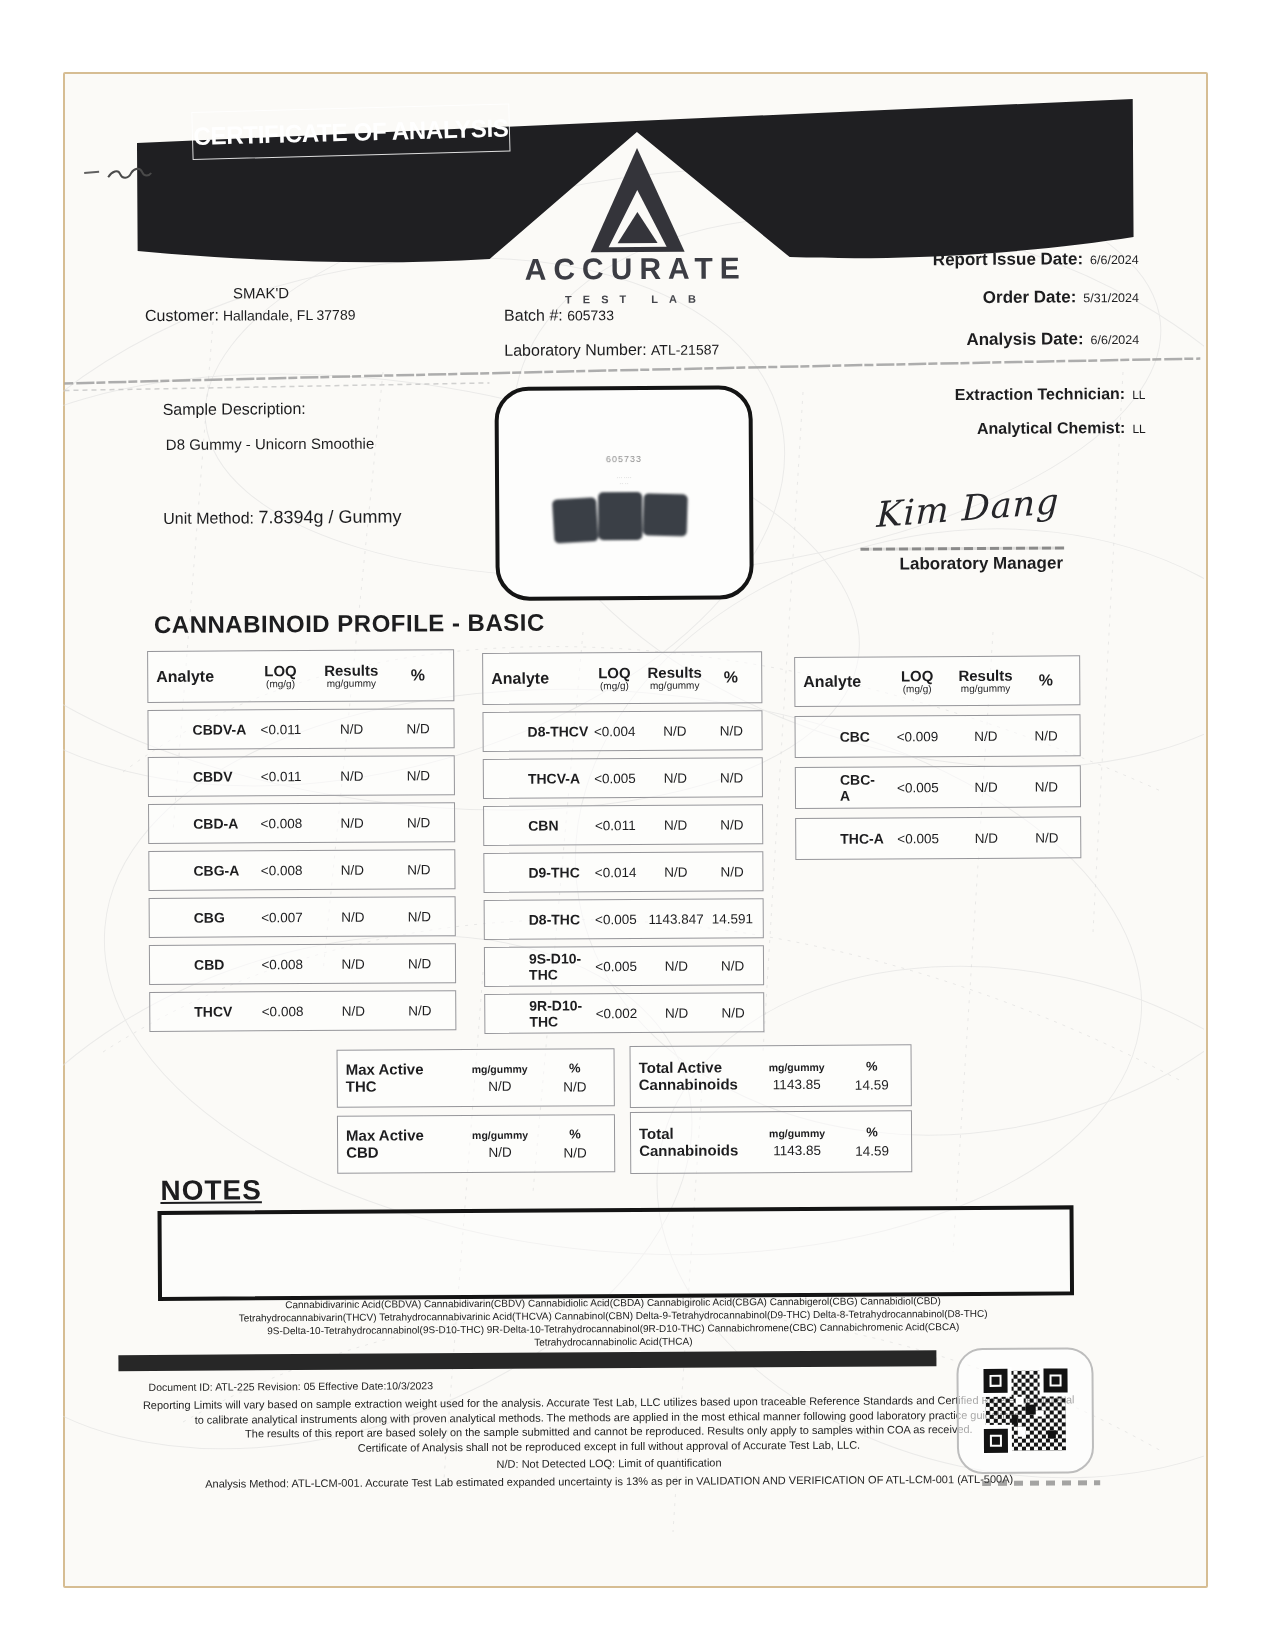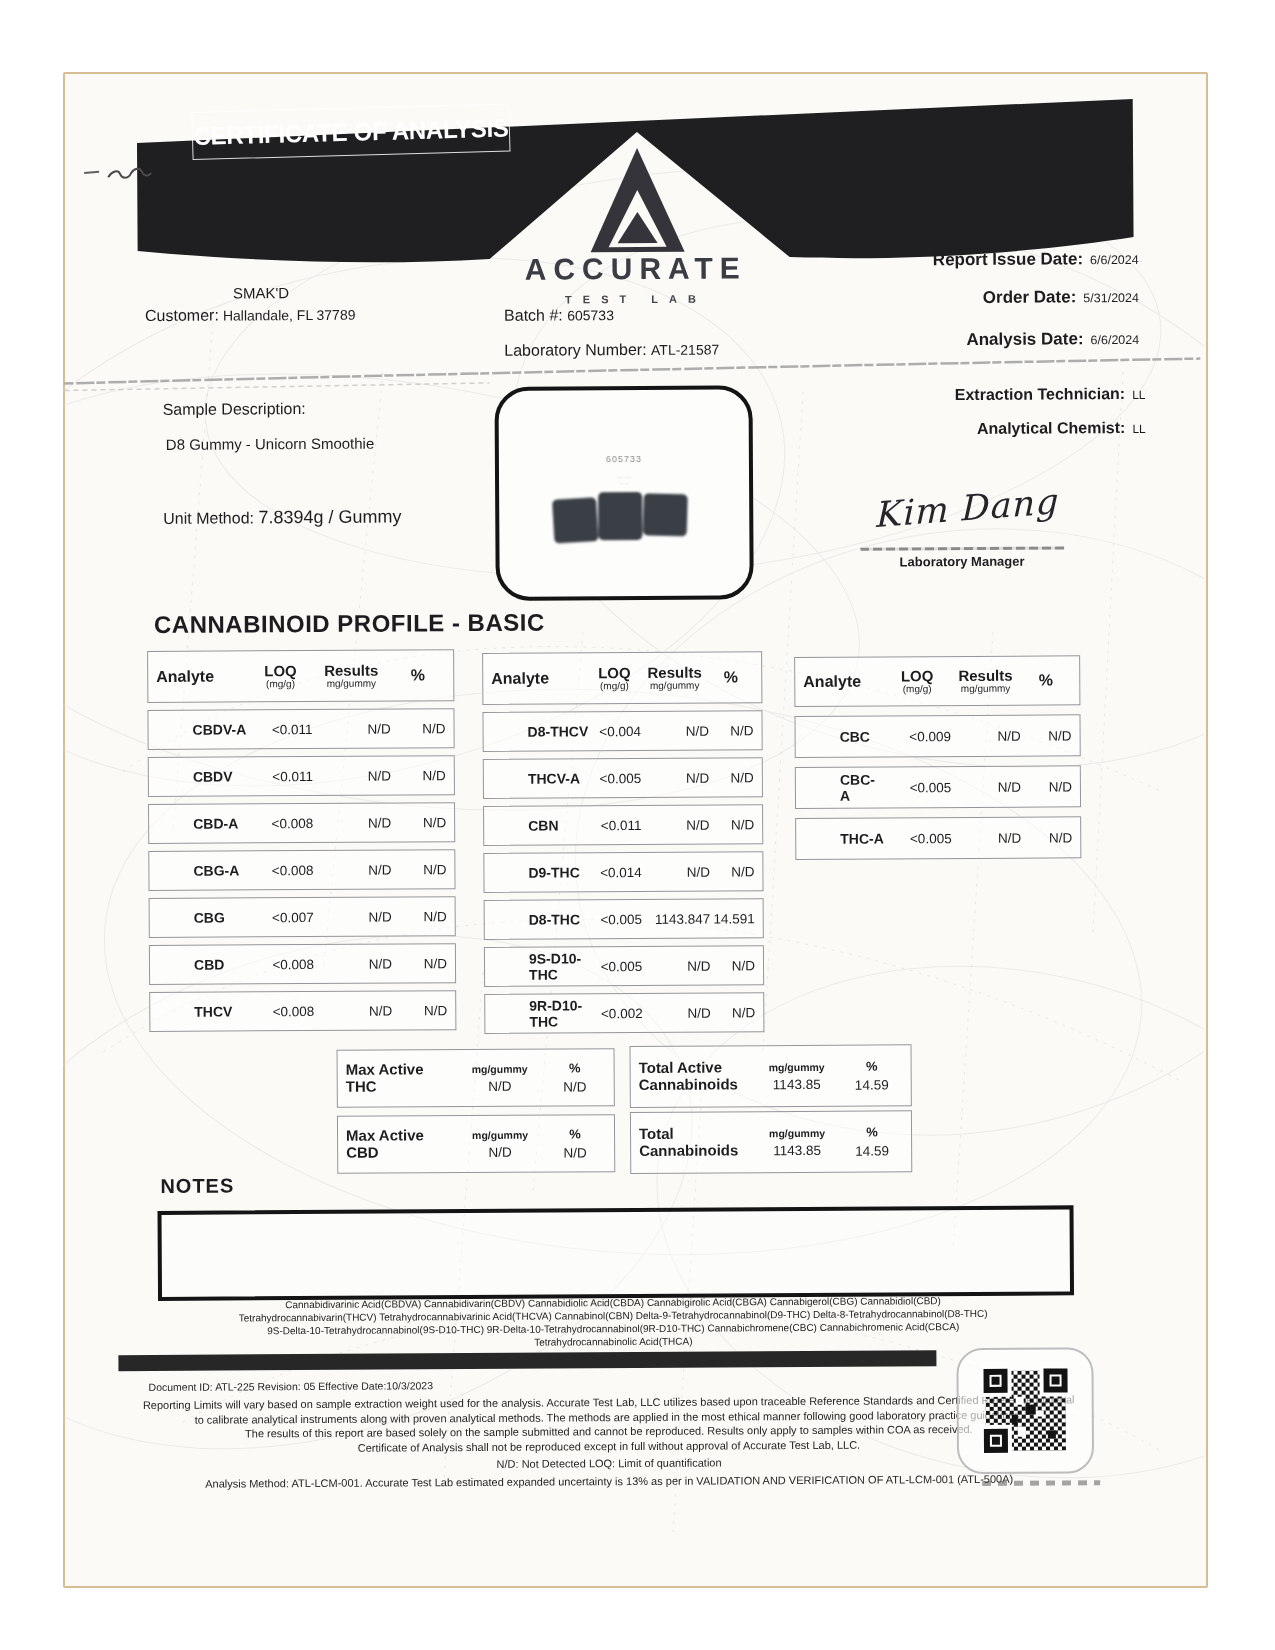--- a/index.html
+++ b/index.html
@@ -43,47 +43,47 @@
   .ph-sub{position:absolute;left:0;top:84px;width:100%;text-align:center;font-size:6px;color:#a8a8a8;filter:blur(.4px);}
   .gummies{position:absolute;left:54px;top:102px;display:flex;gap:1px;filter:blur(1px);}
   .gummies div{width:44px;height:48px;background:#3a3f46;border-radius:5px;}
   .gummies div:nth-child(1){transform:rotate(-3deg);height:44px;margin-top:6px;}
   .gummies div:nth-child(3){transform:rotate(2deg);height:42px;margin-top:2px;}
   
   .sig{position:absolute;left:878px;top:490px;font-family:"DejaVu Serif",serif;font-style:italic;
        font-size:35px;color:#26262a;transform:rotate(-4deg) skewX(-6deg);letter-spacing:1px;white-space:nowrap;}
   .sigline{position:absolute;left:862px;top:549px;width:204px;height:3px;opacity:.8;
            background:repeating-linear-gradient(90deg,#6f6f6f 0 9px,rgba(110,110,110,.25) 9px 13px);}
-  .sigtitle{position:absolute;left:901px;top:556px;font-size:13px;font-weight:bold;}
+  .sigtitle{position:absolute;left:901px;top:556px;font-size:17px;font-weight:bold;}
   
   .secttitle{position:absolute;left:155px;top:608px;font-size:24px;font-weight:bold;letter-spacing:.5px;}
   
   .tbl{position:absolute;display:flex;flex-direction:column;gap:7px;}
   .thead,.trow{display:grid;align-items:center;border:1.3px solid #96969a;box-sizing:border-box;
                background:rgba(255,255,255,.55);padding:0 8px;}
   .thead{height:52px;}
   .trow{height:40px;}
   .g1{grid-template-columns:32% 22% 27% 19%;}
   .g2{grid-template-columns:37% 20% 26% 17%;}
   .g3{grid-template-columns:30% 25% 26% 19%;}
   .thead .h{font-size:16px;font-weight:bold;}
   .stk{display:flex;flex-direction:column;line-height:1.05;text-align:center;}
   .stk .t{font-size:15px;font-weight:bold;}
   .stk .u{font-size:10px;}
-  .trow .c{font-size:13.5px;text-align:right;}
+  .trow .c{font-size:13.5px;text-align:center;}
   .trow .a{font-size:14px;font-weight:bold;text-align:left;margin-left:36px;}
   
   .sbox{position:absolute;border:1.4px solid #96969a;display:grid;grid-template-columns:1fr 88px 62px;
         align-items:center;padding:4px 8px;box-sizing:border-box;background:rgba(255,255,255,.5);}
   .sbox .lab{font-weight:bold;font-size:15px;line-height:1.12;}
   .sbox .stat{text-align:center;display:flex;flex-direction:column;gap:4px;}
   .sbox .stat .u{font-size:10.5px;font-weight:bold;}
   .sbox .stat .v{font-size:13.5px;}
   
-  .notes-title{position:absolute;left:158px;top:1172px;font-size:20px;font-weight:800;letter-spacing:1px;}
+  .notes-title{position:absolute;left:158px;top:1172px;font-size:28px;font-weight:800;letter-spacing:1px;text-decoration:underline;}
   .notes-box{position:absolute;left:155px;top:1208px;width:908px;height:82px;border:4px solid #141414;
              background:rgba(255,255,255,.4);}
   
   .abbrev{position:absolute;left:105px;top:1296px;width:1010px;text-align:center;font-size:10px;
           line-height:13px;color:#222;}
   .blackbar{position:absolute;left:115px;top:1352px;width:818px;height:16px;background:#272727;}
   .docline{position:absolute;left:145px;top:1378px;font-size:10.5px;color:#1e1e1e;}
   .disclaimer{position:absolute;left:70px;top:1395px;width:1070px;text-align:center;font-size:11px;
               line-height:14.5px;color:#1e1e1e;}
   .disclaimer p{margin:0;}

